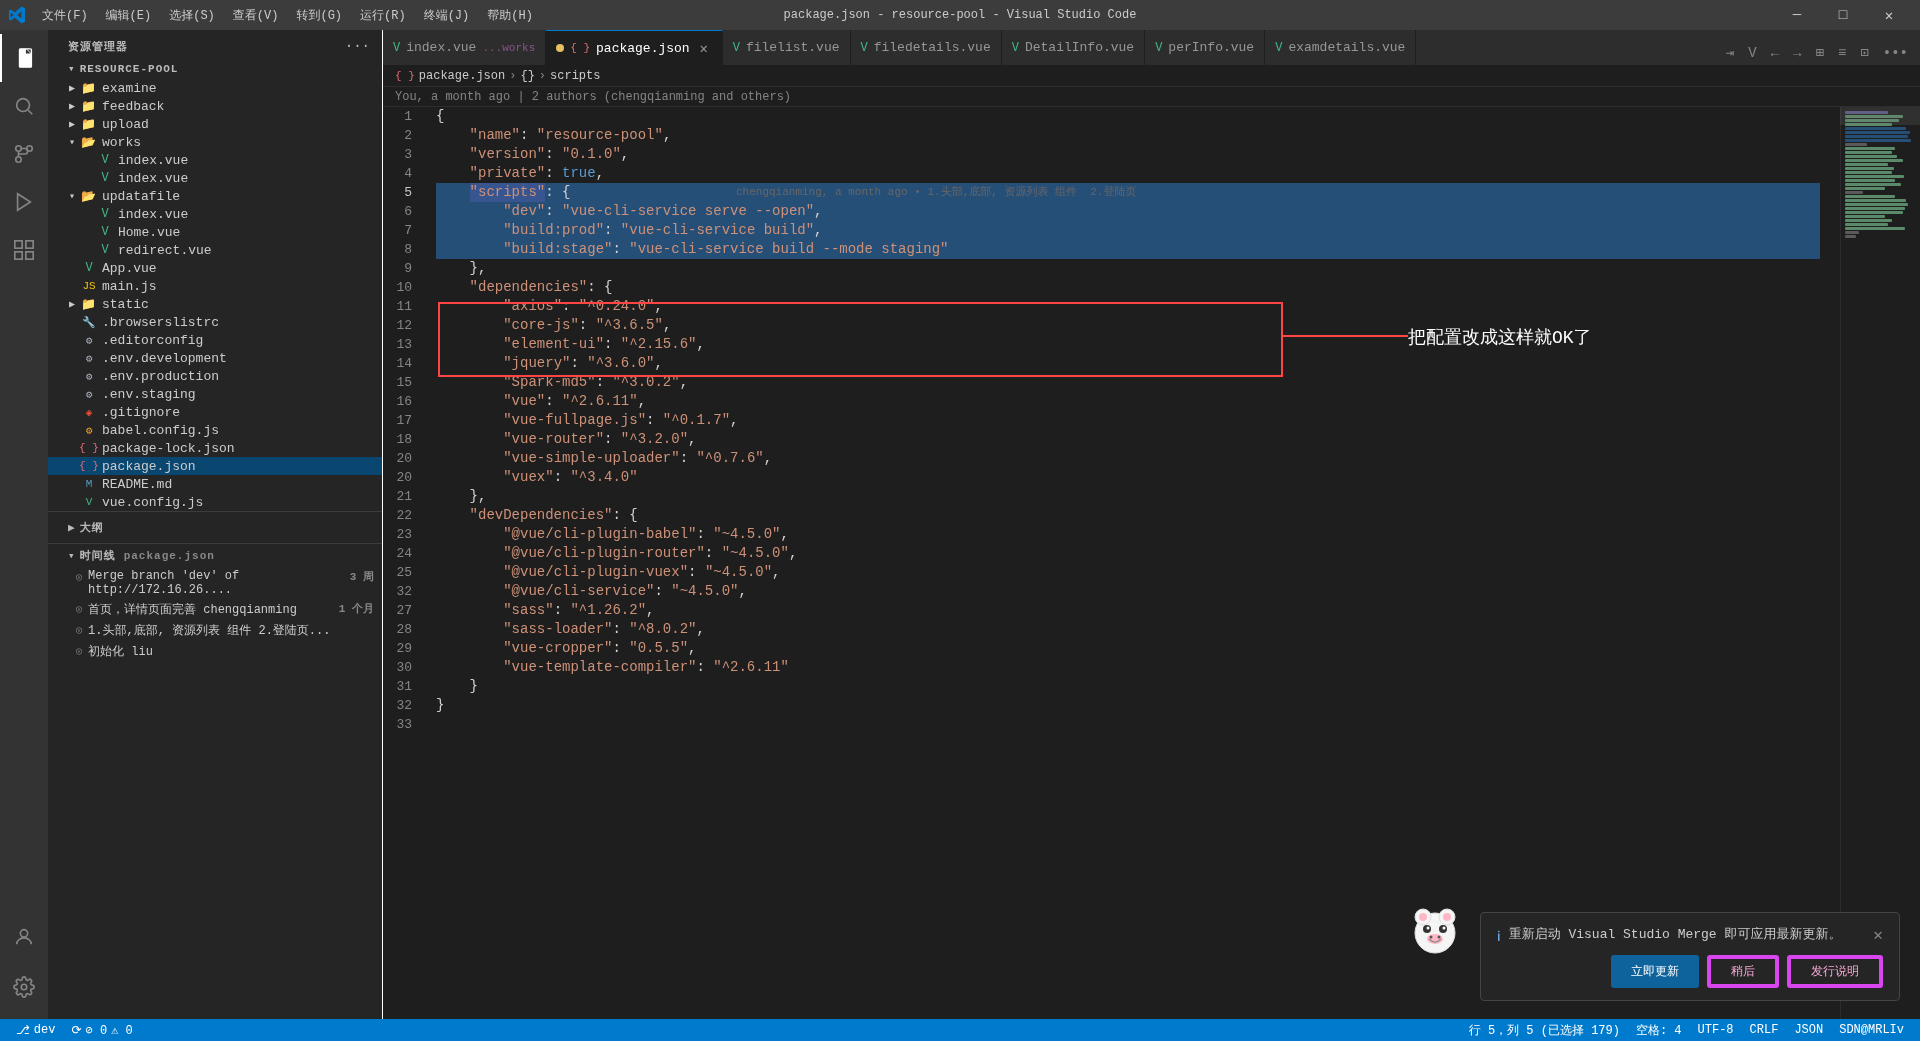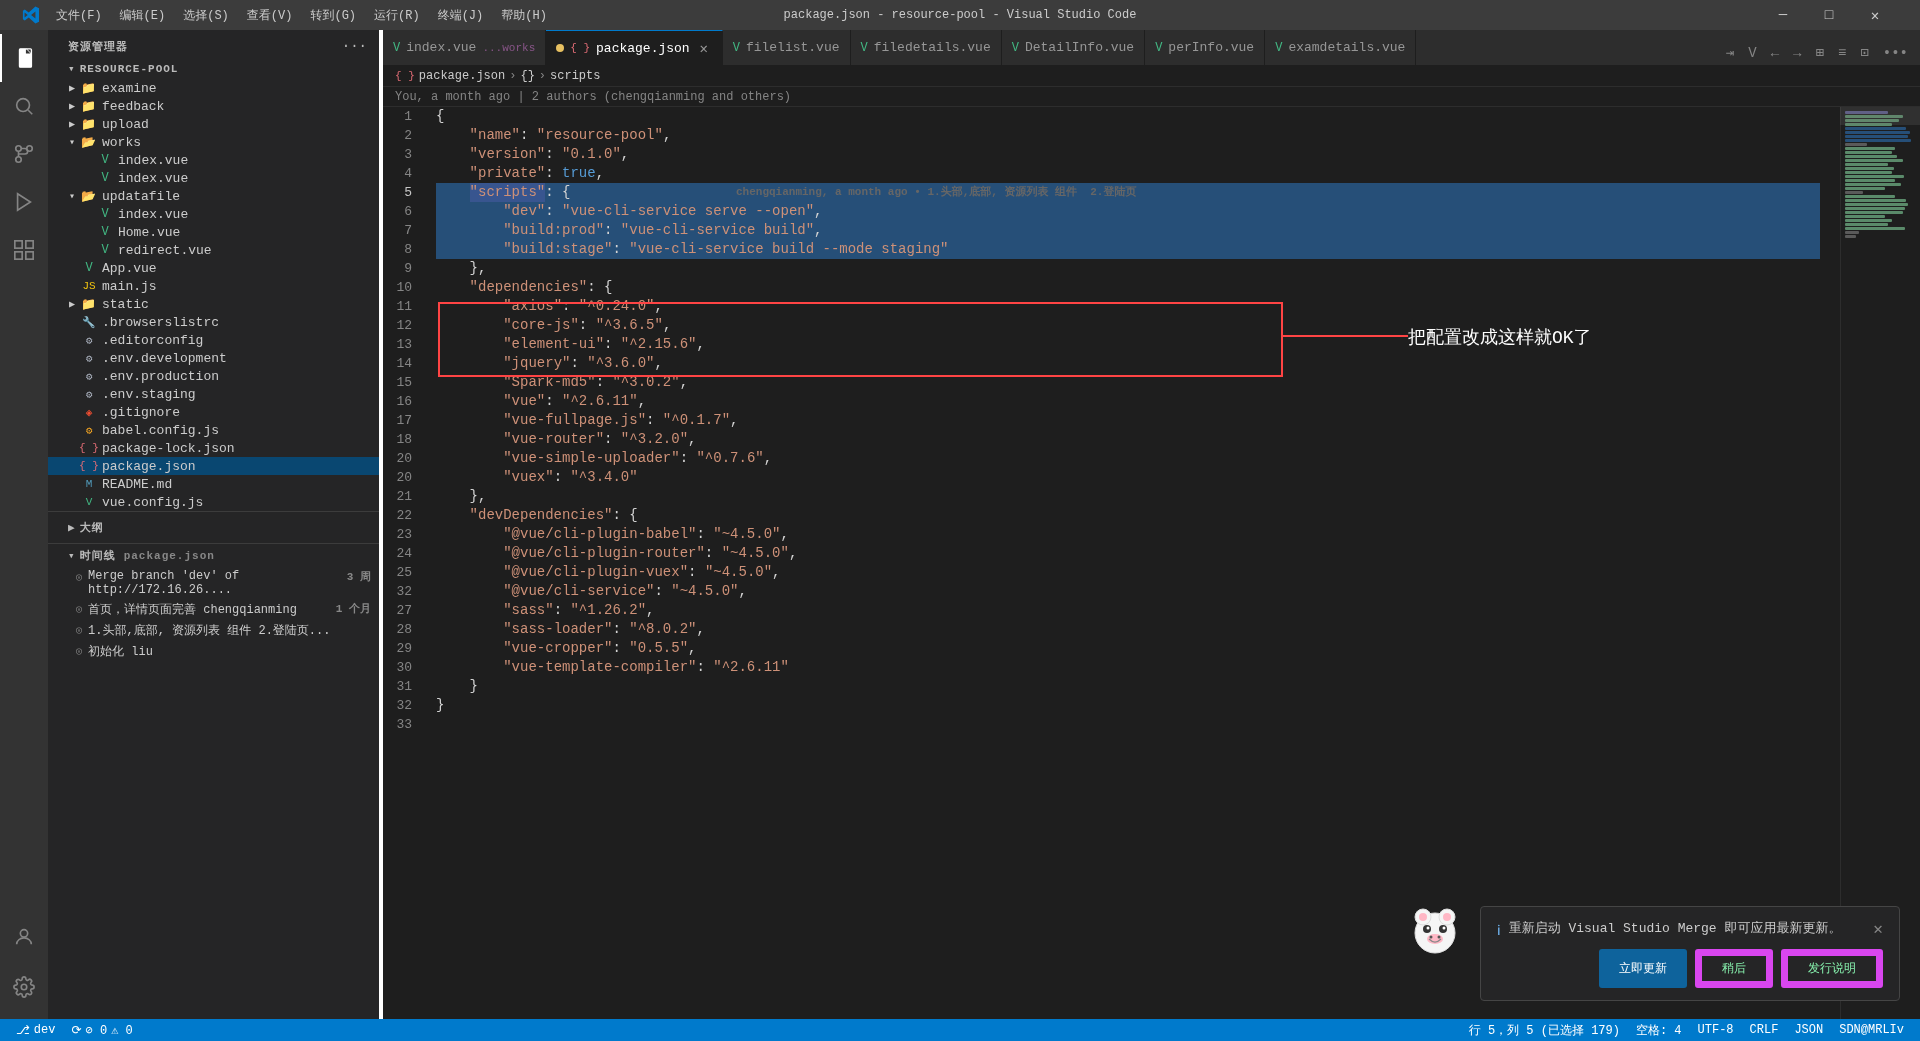--- a/index.html
+++ b/index.html
@@ -13,21 +13,21 @@
       flex-direction: column;
     }
 
     
     #title-bar {
       height: 30px;
       background: #3c3c3c;
       display: flex;
       align-items: center;
       justify-content: space-between;
-      padding: 0 22px;
+      padding: 0 8px;
       flex-shrink: 0;
     }
     #title-bar-left {
       display: flex;
       align-items: center;
       gap: 2px;
     }
     #title-bar-logo {
       width: 18px;
       height: 18px;
@@ -102,21 +102,21 @@
       gap: 2px;
     }
 
     
     #sidebar {
       width: 335px;
       background: #252526;
       display: flex;
       flex-direction: column;
       flex-shrink: 0;
-      border-right: 4px solid #ffffff;
+      border-right: 1px solid #ffffff;
       overflow: hidden;
     }
     #sidebar-header {
       display: flex;
       align-items: center;
       justify-content: space-between;
       padding: 8px 12px 4px 20px;
     }
     #sidebar-title {
       font-size: 11px;
@@ -485,21 +485,21 @@
       gap: 8px;
     }
     .notif-btn {
       padding: 4px 20px;
       font-size: 12px;
       border: none;
       border-radius: 3px;
       cursor: pointer;
     }
     .notif-btn.primary { background: #0e639c; color: #ffffff; }
-    .notif-btn.secondary { background: transparent; color: #86efac; border: 7px solid #d946ef; }
+    .notif-btn.secondary { background: transparent; color: #f9a8d4; border: 4px solid #d946ef; }
 
     
     #mascot {
       position: fixed;
       bottom: 80px;
       right: 455px;
       width: 60px;
       height: 60px;
       z-index: 50;
     }
@@ -902,21 +902,21 @@
             <div class="line-num">33</div>
           </div>
 
           <div id="code-lines">
             <div class="code-line"><span class="s-punc">{</span></div>
             <div class="code-line"><span class="s-punc">    </span><span class="s-str">"name"</span><span class="s-punc">: </span><span class="s-str">"resource-pool"</span><span class="s-punc">,</span></div>
             <div class="code-line"><span class="s-punc">    </span><span class="s-str">"version"</span><span class="s-punc">: </span><span class="s-str">"0.1.0"</span><span class="s-punc">,</span></div>
             <div class="code-line"><span class="s-punc">    </span><span class="s-str">"private"</span><span class="s-punc">: </span><span class="s-bool">true</span><span class="s-punc">,</span></div>
             <div class="code-line" style="background:#264f78;position:relative;">
               <span class="s-punc">    </span><span class="s-str" style="background:rgba(100,100,200,0.3)">"scripts"</span><span class="s-punc">: {</span>
-              <span style="color:#666;font-size:11px;margin-left:40px;position:absolute;left:260px;top:0;height:19px;display:flex;align-items:center;font-weight:bold;">chengqianming, a month ago • 1.头部,底部, 资源列表 组件  2.登陆页</span>
+              <span style="color:#666;font-size:11px;margin-left:40px;position:absolute;left:260px;top:0;height:19px;display:flex;align-items:center;">chengqianming, a month ago • 1.头部,底部, 资源列表 组件  2.登陆页</span>
             </div>
             <div class="code-line highlighted"><span class="s-punc">        </span><span class="s-str">"dev"</span><span class="s-punc">: </span><span class="s-str">"vue-cli-service serve --open"</span><span class="s-punc">,</span></div>
             <div class="code-line highlighted"><span class="s-punc">        </span><span class="s-str">"build:prod"</span><span class="s-punc">: </span><span class="s-str">"vue-cli-service build"</span><span class="s-punc">,</span></div>
             <div class="code-line highlighted"><span class="s-punc">        </span><span class="s-str">"build:stage"</span><span class="s-punc">: </span><span class="s-str">"vue-cli-service build --mode staging"</span></div>
             <div class="code-line"><span class="s-punc">    },</span></div>
             <div class="code-line"><span class="s-punc">    </span><span class="s-str">"dependencies"</span><span class="s-punc">: {</span></div>
             <div class="code-line"><span class="s-punc">        </span><span class="s-str">"axios"</span><span class="s-punc">: </span><span class="s-str">"^0.24.0"</span><span class="s-punc">,</span></div>
             <div class="code-line"><span class="s-punc">        </span><span class="s-str">"core-js"</span><span class="s-punc">: </span><span class="s-str">"^3.6.5"</span><span class="s-punc">,</span></div>
             <div class="code-line"><span class="s-punc">        </span><span class="s-str">"element-ui"</span><span class="s-punc">: </span><span class="s-str">"^2.15.6"</span><span class="s-punc">,</span></div>
             <div class="code-line"><span class="s-punc">        </span><span class="s-str">"jquery"</span><span class="s-punc">: </span><span class="s-str">"^3.6.0"</span><span class="s-punc">,</span></div>

